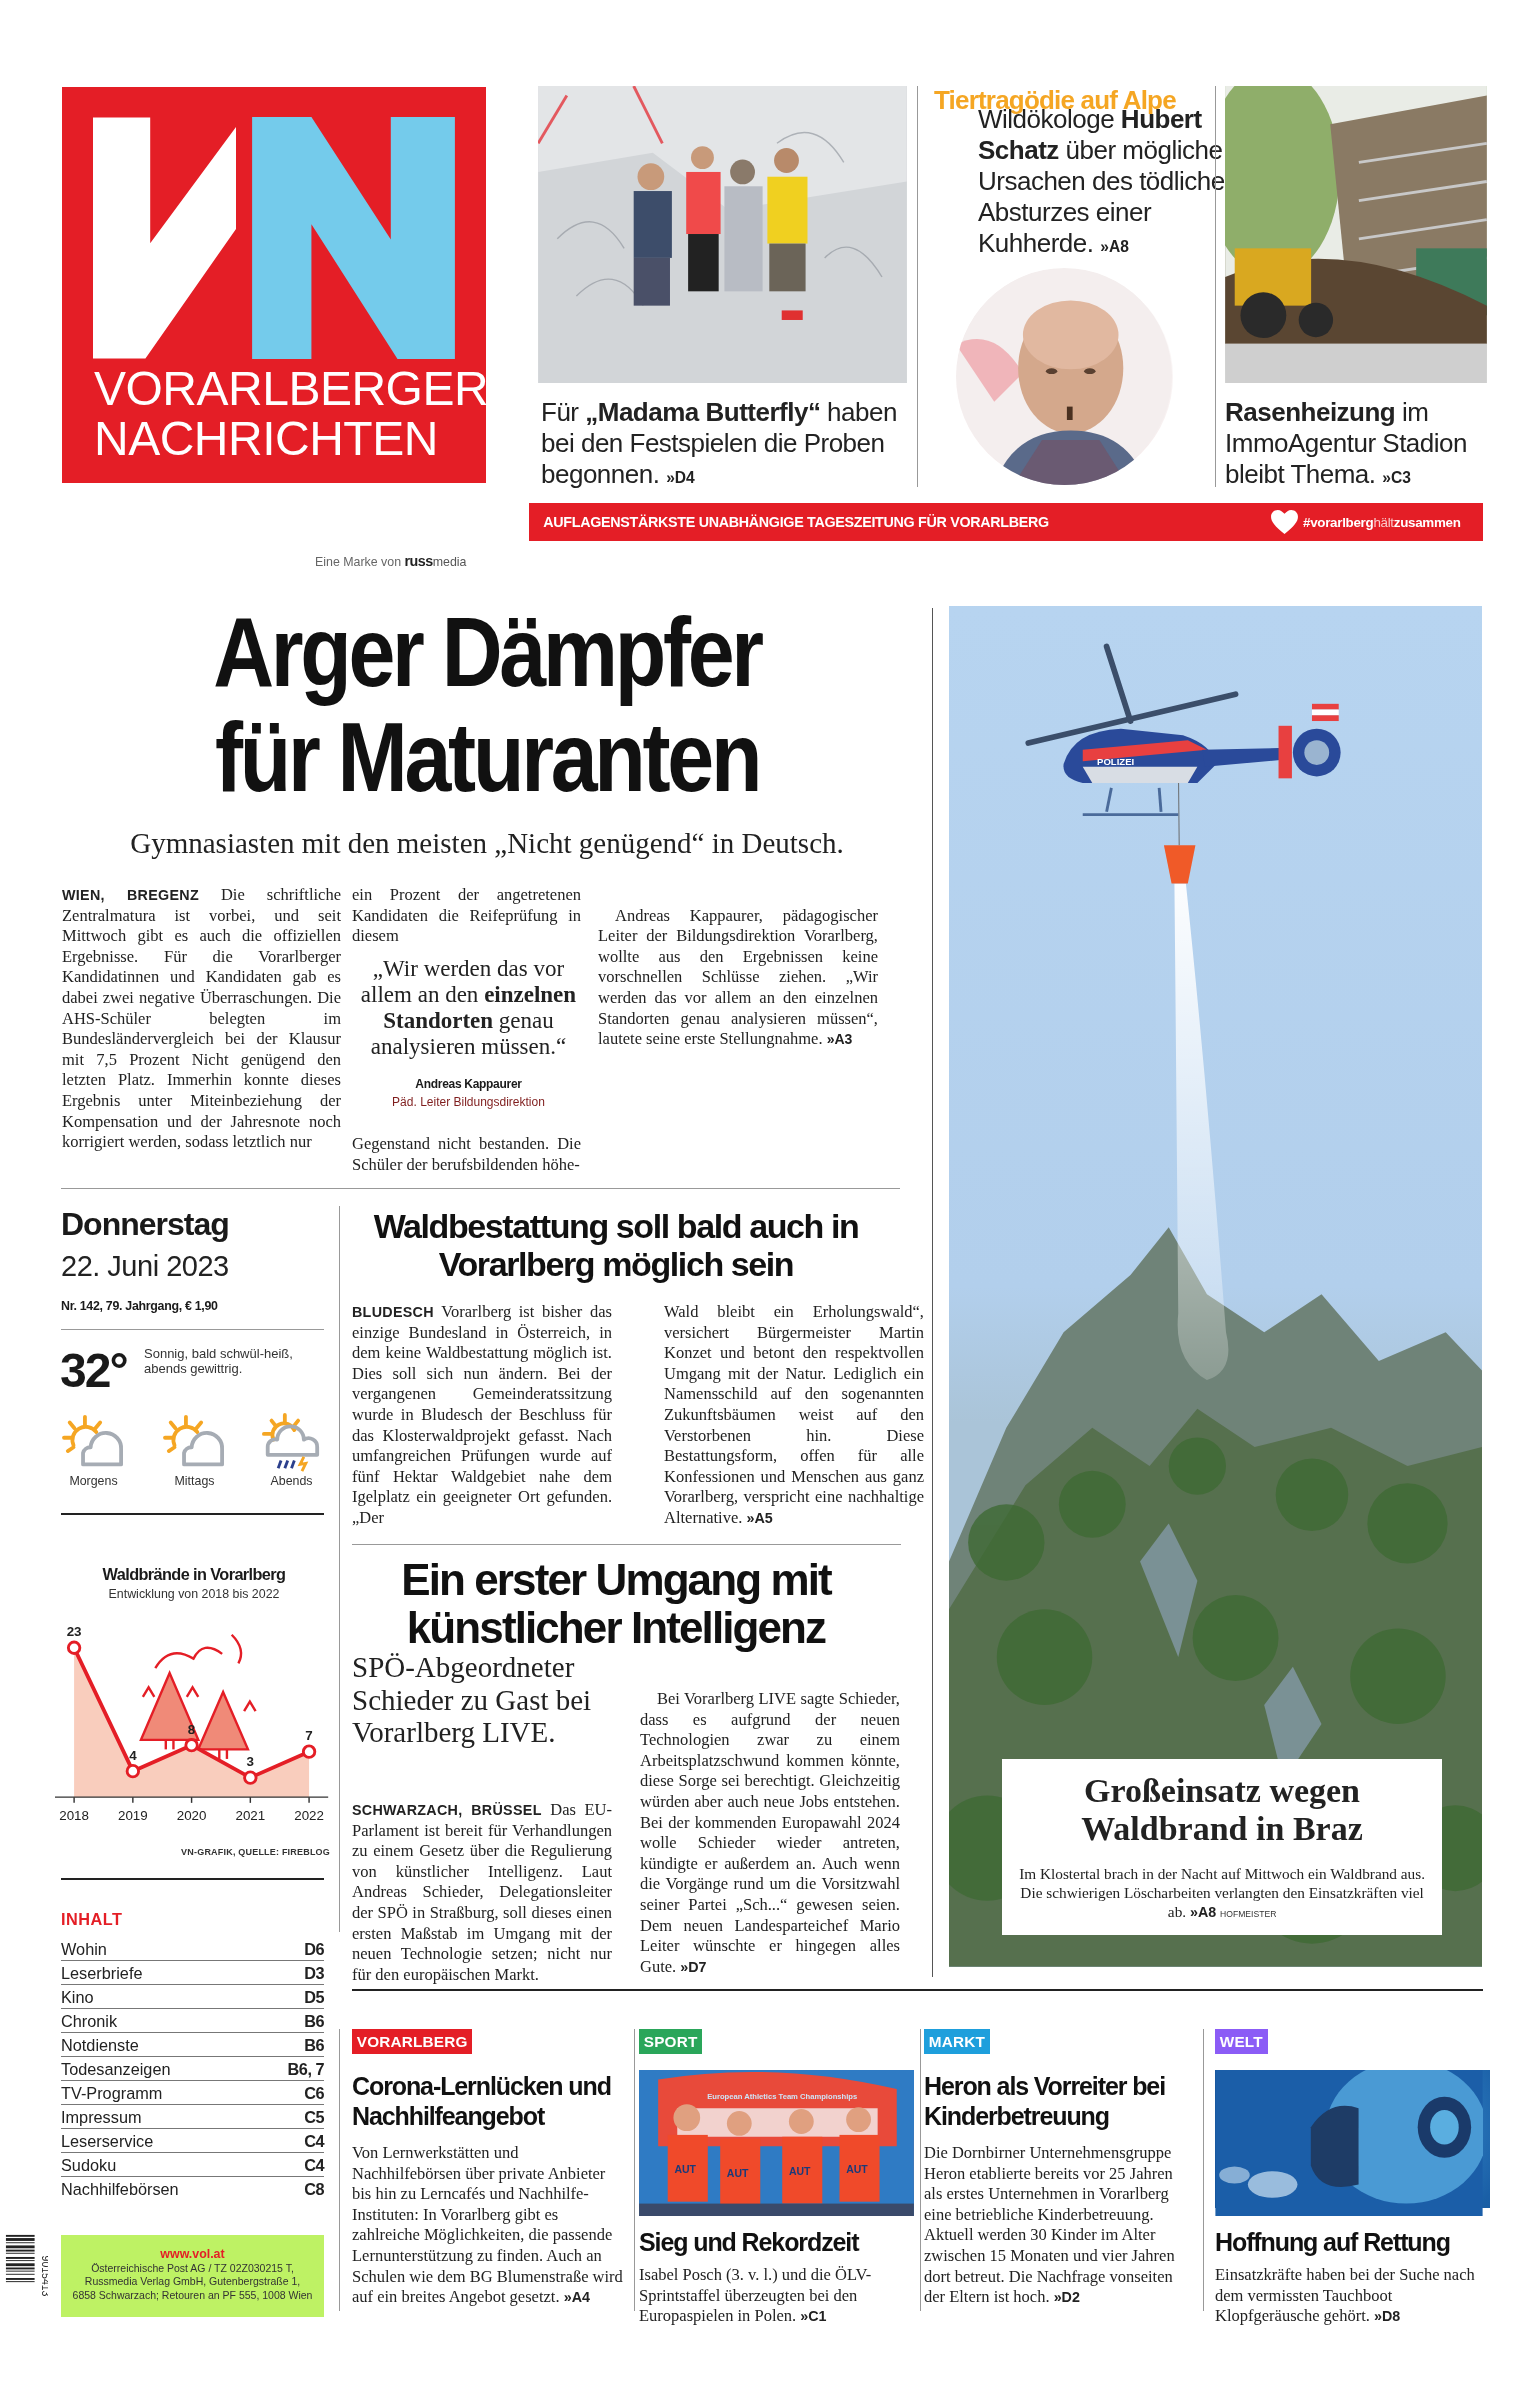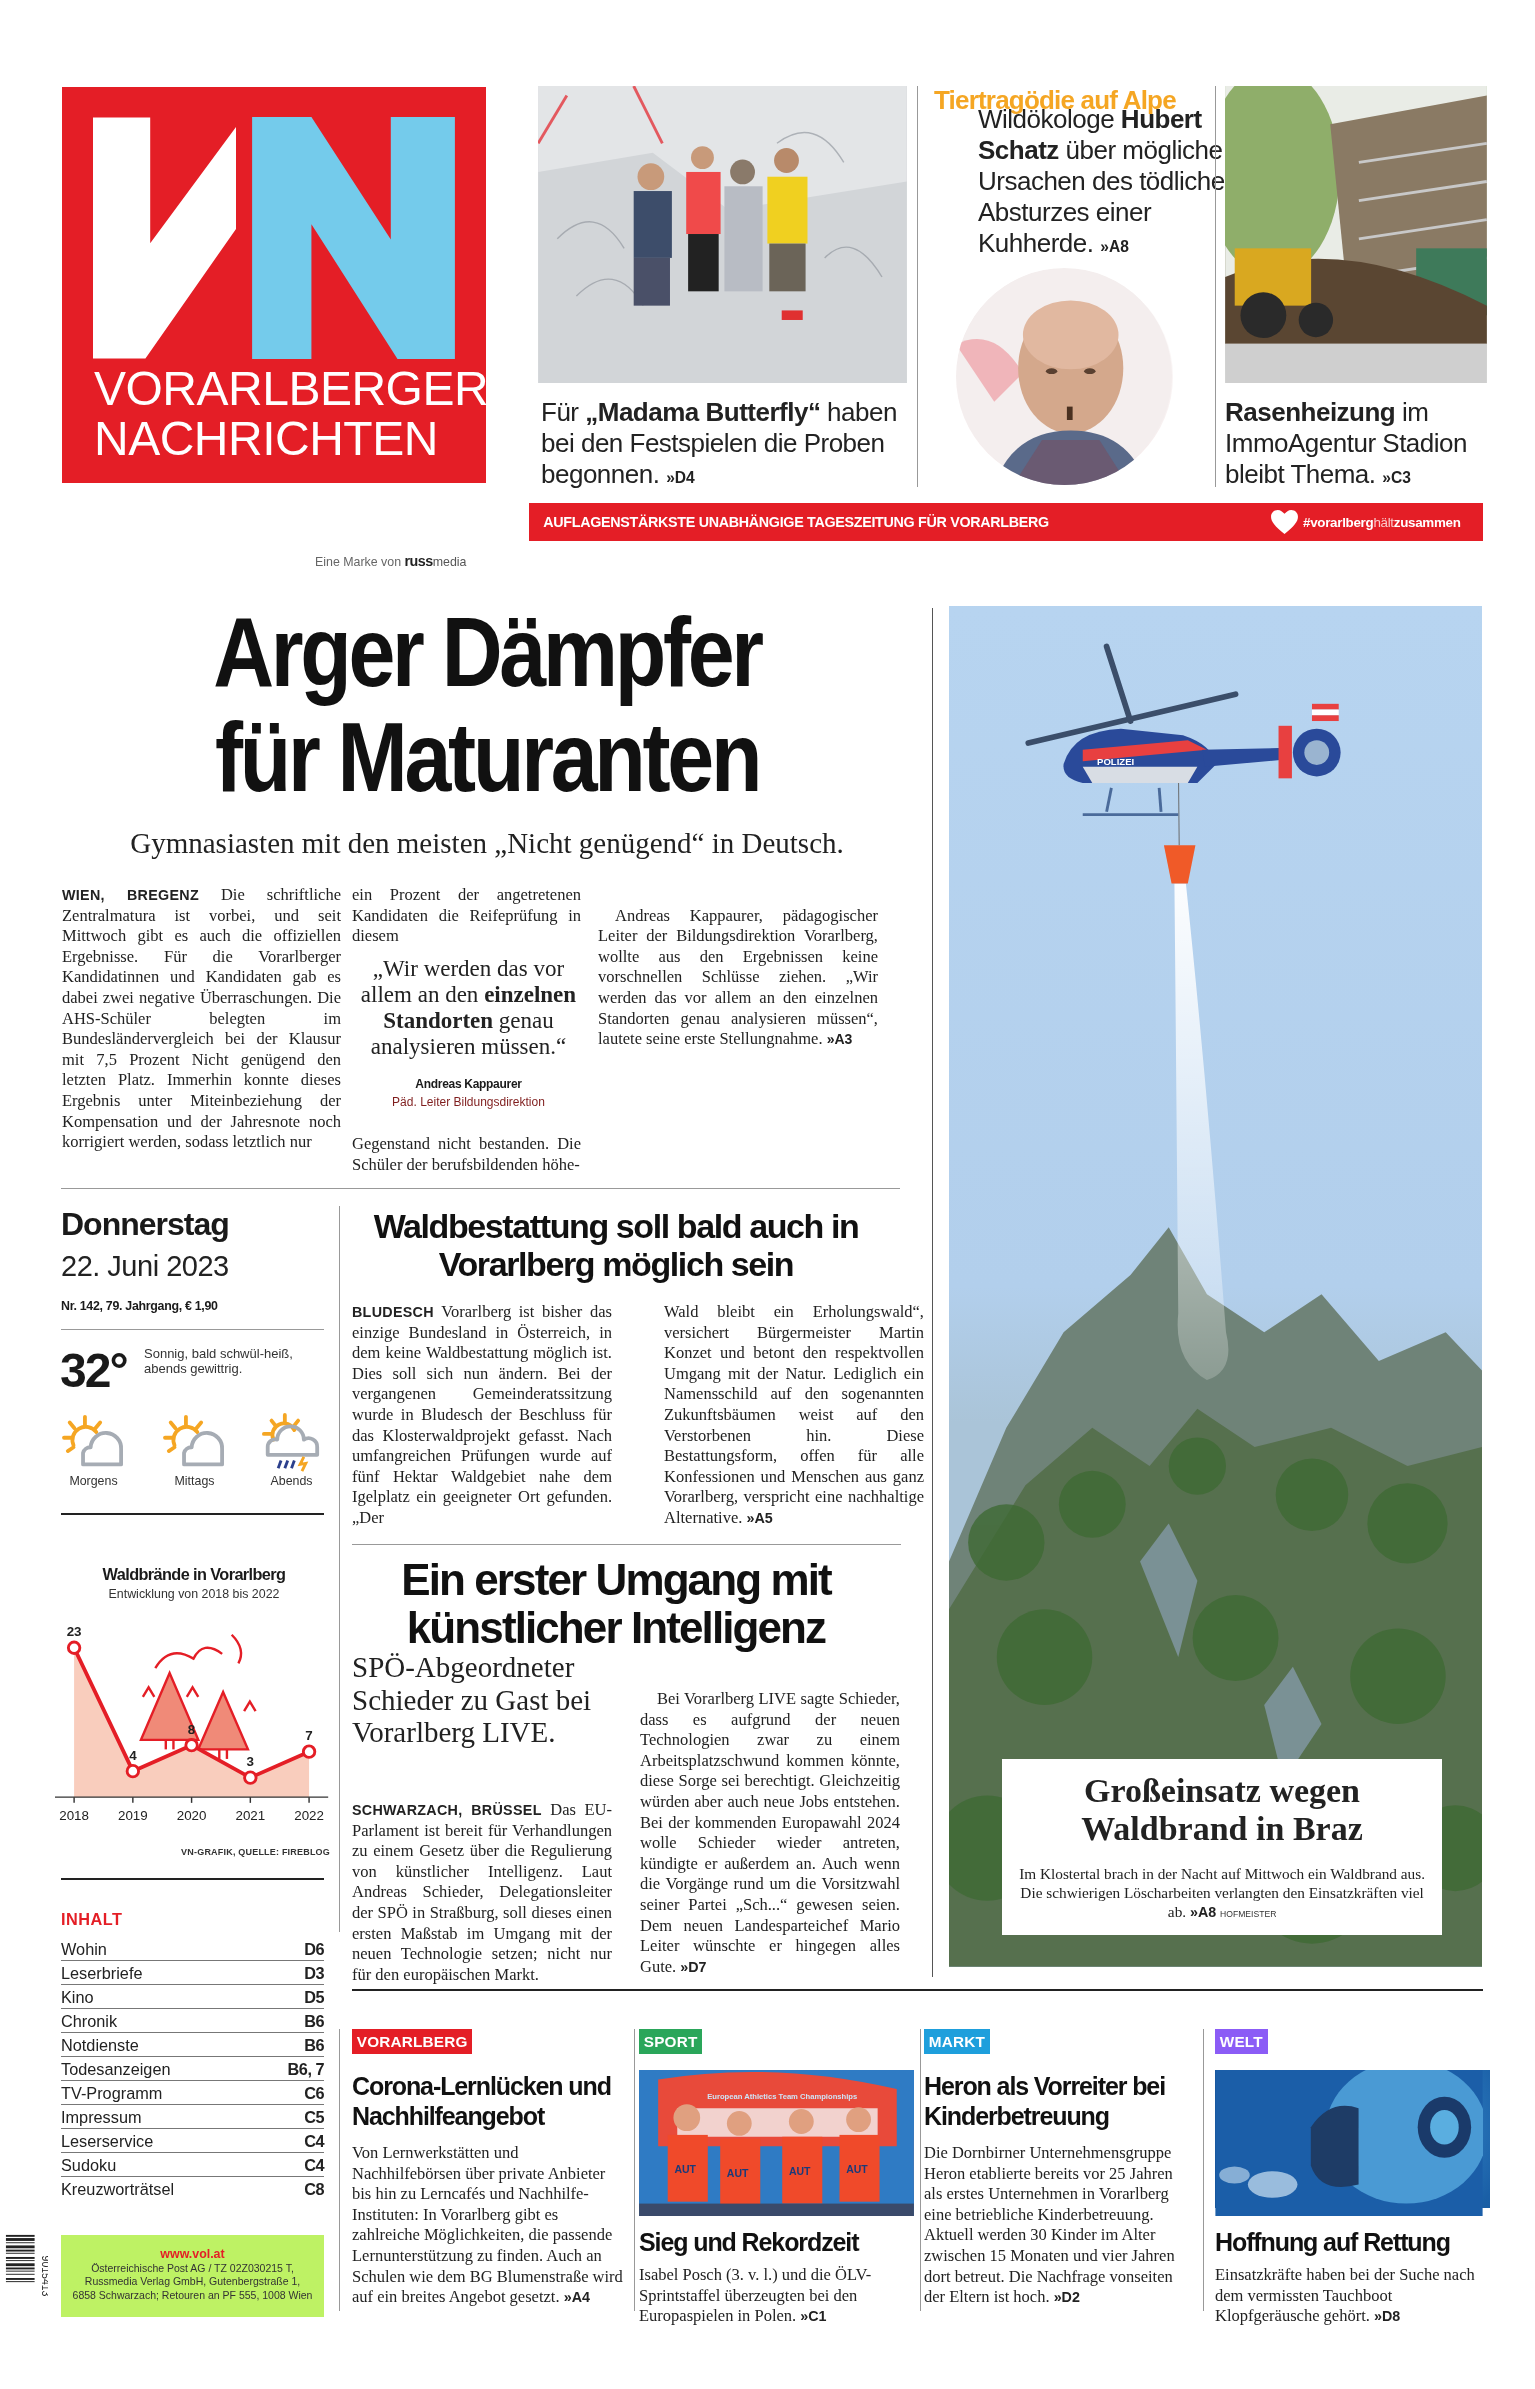--- a/index.html
+++ b/index.html
@@ -385,21 +385,21 @@
     </div>
     <div class="toc-row">
       <span>Leserservice</span>
       <span class="pg">C4</span>
     </div>
     <div class="toc-row">
       <span>Sudoku</span>
       <span class="pg">C4</span>
     </div>
     <div class="toc-row">
-      <span>Kreuzworträtsel</span>
+      <span>Nachhilfebörsen</span>
       <span class="pg">C8</span>
     </div>
   </div>
 
 <svg id="barcode" class="abs" viewBox="0 0 46 90">
   <g id="barcode-bars" fill="#222">
       <rect x="2" y="2" width="30" height="2"></rect>
       <rect x="2" y="5.300000000000001" width="30" height="3"></rect>
       <rect x="2" y="9.700000000000001" width="30" height="1"></rect>
       <rect x="2" y="13" width="30" height="3"></rect>

